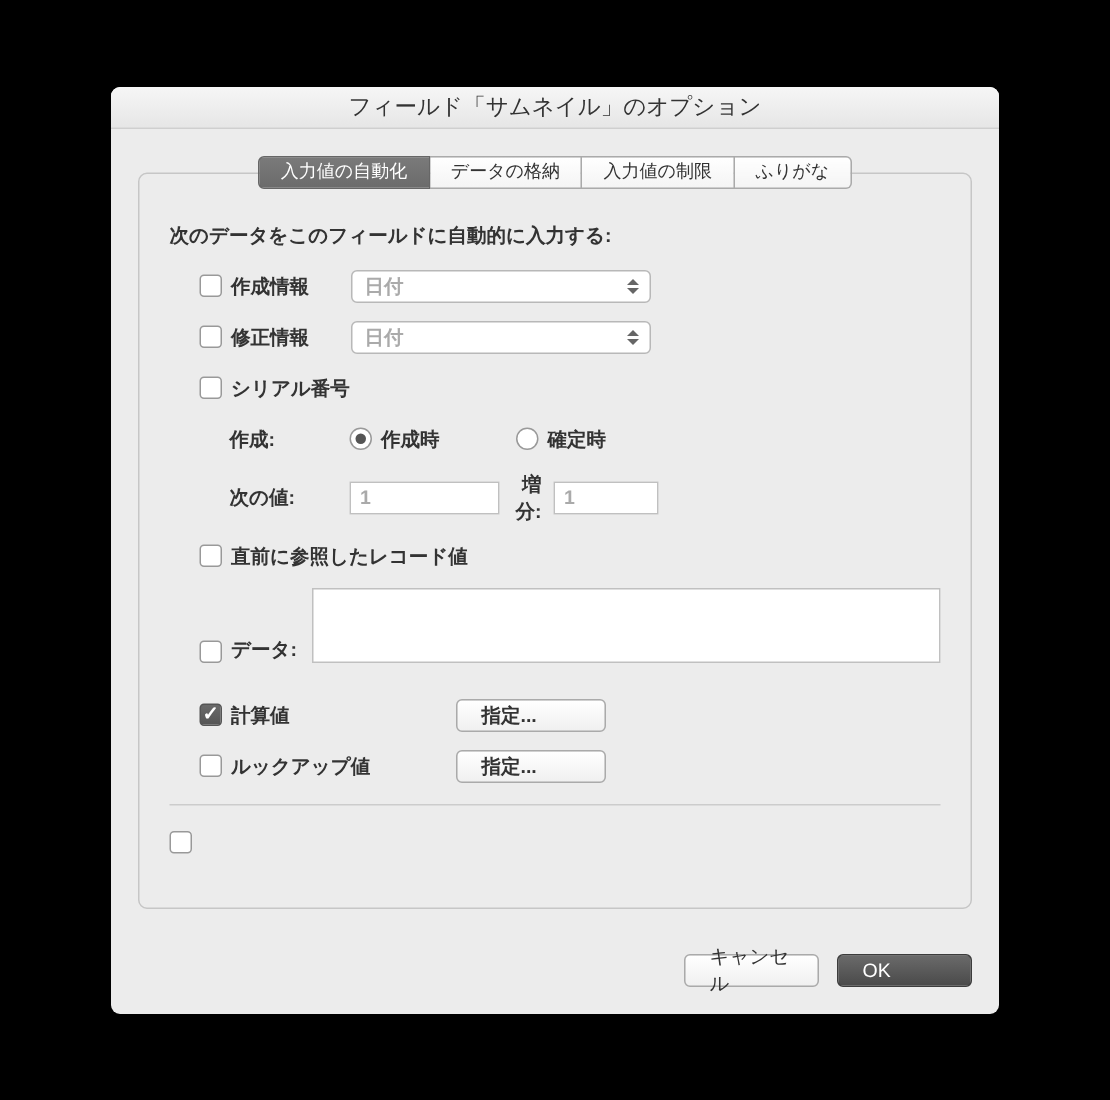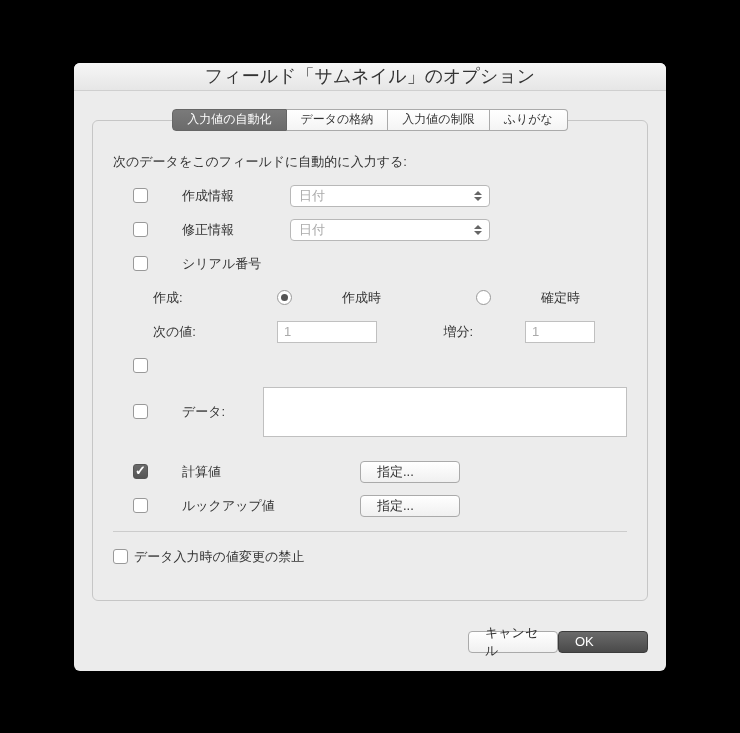--- a/index.html
+++ b/index.html
@@ -20,21 +20,21 @@
   box-shadow: 0 10px 40px rgba(0,0,0,.5);
   overflow: hidden;
 }
 .titlebar {
   height: 28px;
   background: linear-gradient(#f6f6f6,#e6e6e6);
   border-bottom: 1px solid #cfcfcf;
   display: flex;
   align-items: center;
   justify-content: center;
-  font-size: 18px;
+  font-size: 15px;
 }
 .content { padding: 18px 18px 16px; }
 .tabgroup { position: relative; }
 .tabs {
   display: flex;
   justify-content: center;
   position: relative;
   z-index: 2;
   text-align: center;
 }
@@ -56,30 +56,31 @@
   color: #fff;
   border-color: #666;
 }
 .panel {
   border: 1px solid #c6c6c6;
   border-radius: 6px;
   margin-top: -11px;
   padding: 32px 20px 22px;
   position: relative;
   z-index: 1;
+  font-weight: bold;
 }
 .desc { margin-bottom: 12px; }
 .row {
   display: flex;
   align-items: center;
   margin-bottom: 8px;
   min-height: 26px;
 }
-.indent { margin-left: 20px; gap: 28px; }
-.indent2 { margin-left: 40px; gap: 44px; }
+.indent { margin-left: 20px; }
+.indent2 { margin-left: 40px; }
 .chk {
   width: 15px; height: 15px;
   border: 1px solid #999;
   border-radius: 3px;
   background: #fff;
   margin-right: 6px;
   flex-shrink: 0;
   position: relative;
 }
 .chk.on {
@@ -167,20 +168,21 @@
   background: linear-gradient(#fff,#f0f0f0);
   padding: 0 16px;
   display: inline-flex;
   align-items: center;
   justify-content: flex-start;
   cursor: default;
 }
 .footer {
   display: flex;
   justify-content: flex-end;
+  gap: 12px;
   padding: 14px 18px 18px;
 }
 .footer .btn { width: 90px; }
 .btn.primary {
   background: linear-gradient(#6a6a6a,#4a4a4a);
   color: #fff;
   border-color: #3c3c3c;
 }
 hr.sep {
   border: none;
@@ -241,31 +243,32 @@
           <span class="label" style="width:90px">作成時</span>
           <div class="radio"></div>
           <span class="label">確定時</span>
         </div>
 
         <div class="row indent2">
           <span class="sublabel">次の値:</span>
           <div class="textfield" style="width:100px">
             <span>1</span>
           </div>
-          <span style="width:60px;text-align:right;padding-right:8px">増分:</span>
+          <span style="width:36px;text-align:right;padding-right:8px">増分:</span>
           <div class="textfield" style="width:70px">
             <span>1</span>
           </div>
         </div>
 
         <div class="row indent">
           <div class="chk"></div>
-        </div>
-
-        <div class="row indent" style="align-items:center">
+          <span class="label">直前に参照したレコード値</span>
+        </div>
+
+        <div class="row indent" style="align-items:flex-end">
           <div class="chk"></div>
           <span class="label" style="margin-right:10px">データ:</span>
           <div class="textarea"></div>
         </div>
 
         <div style="height:14px"></div>
 
         <div class="row indent">
           <div class="chk on"></div>
           <span class="label" style="width:150px">計算値</span>
@@ -280,21 +283,20 @@
           <span class="label" style="width:150px">ルックアップ値</span>
           <div class="btn" style="width:100px">
             <span>指定...</span>
           </div>
         </div>
 
         <hr class="sep">
 
         <div class="row">
           <div class="chk"></div>
-          <span class="label">データ入力時の値変更の禁止</span>
         </div>
       </div>
     </div>
   </div>
   <div class="footer">
     <div class="btn">
       <span>キャンセル</span>
     </div>
     <div class="btn primary">
       <span>OK</span>

